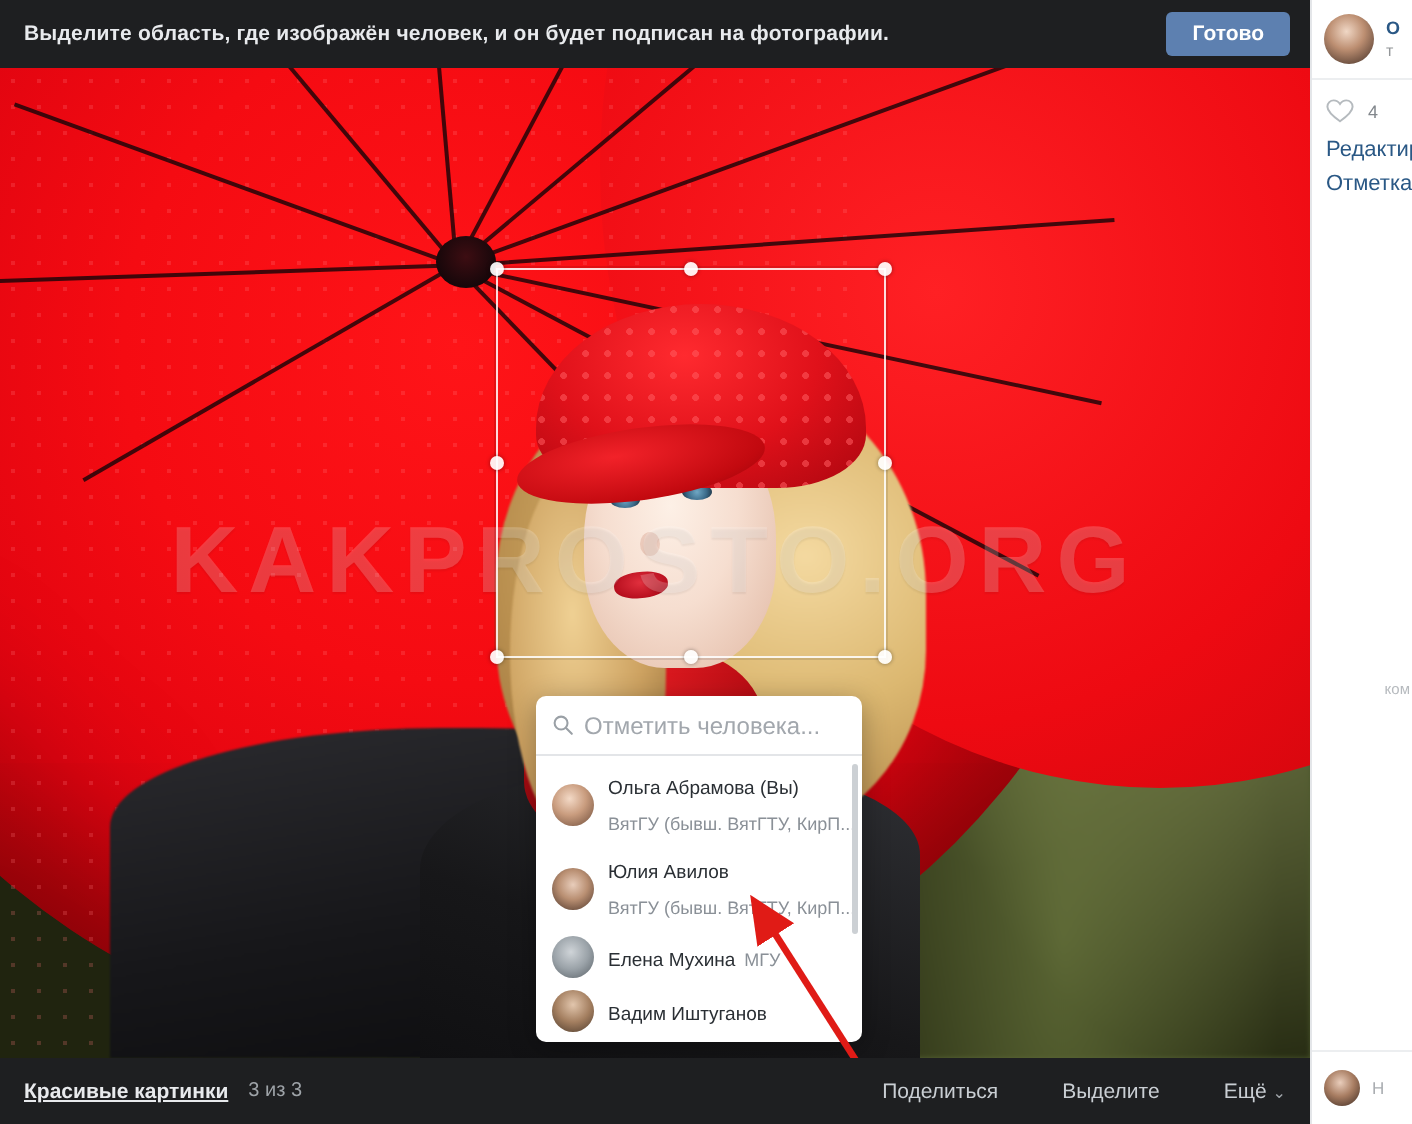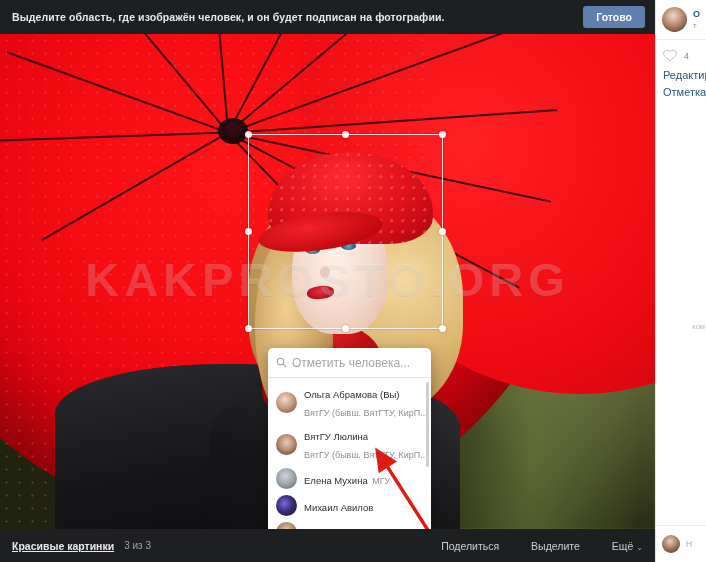--- a/index.html
+++ b/index.html
@@ -396,21 +396,21 @@
   #sb-like-count { color: #82878c; font-size: 9px; }
   .sb-link {
     color: #2a5885;
     font-size: 11px;
     white-space: nowrap;
     margin-bottom: 5px;
     cursor: pointer;
   }
   #sb-mid {
     position: absolute;
-    left: 0; top: 322px;
+    left: 0; top: 340px;
     width: 51px;
     text-align: right;
     padding-right: 2px;
     color: #b6babe;
     font-size: 7.5px;
     white-space: nowrap;
   }
   #sb-foot {
     position: absolute;
     left: 0; bottom: 9px;
@@ -504,35 +504,29 @@
           <div class="tag-item">
             <span class="tag-av av1"></span>
             <span class="tag-txt">
               <span class="tag-name">Ольга Абрамова (Вы)</span>
               <span class="tag-sub">ВятГУ (бывш. ВятГТУ, КирП...</span>
             </span>
           </div>
           <div class="tag-item">
             <span class="tag-av av2"></span>
             <span class="tag-txt">
-              <span class="tag-name">ВятГУ Люлина</span>
+              <span class="tag-name">Юлия Авилов</span>
               <span class="tag-sub">ВятГУ (бывш. ВятГТУ, КирП...</span>
             </span>
           </div>
           <div class="tag-item">
             <span class="tag-av av3"></span>
             <span class="tag-txt">
               <span class="tag-name">Елена Мухина</span>
               <span class="tag-sub">МГУ</span>
-            </span>
-          </div>
-          <div class="tag-item">
-            <span class="tag-av av4"></span>
-            <span class="tag-txt">
-              <span class="tag-name">Михаил Авилов</span>
             </span>
           </div>
           <div class="tag-item">
             <span class="tag-av av5"></span>
             <span class="tag-txt">
               <span class="tag-name">Вадим Иштуганов</span>
             </span>
           </div>
           <div id="tag-scrollbar"></div>
         </div>

